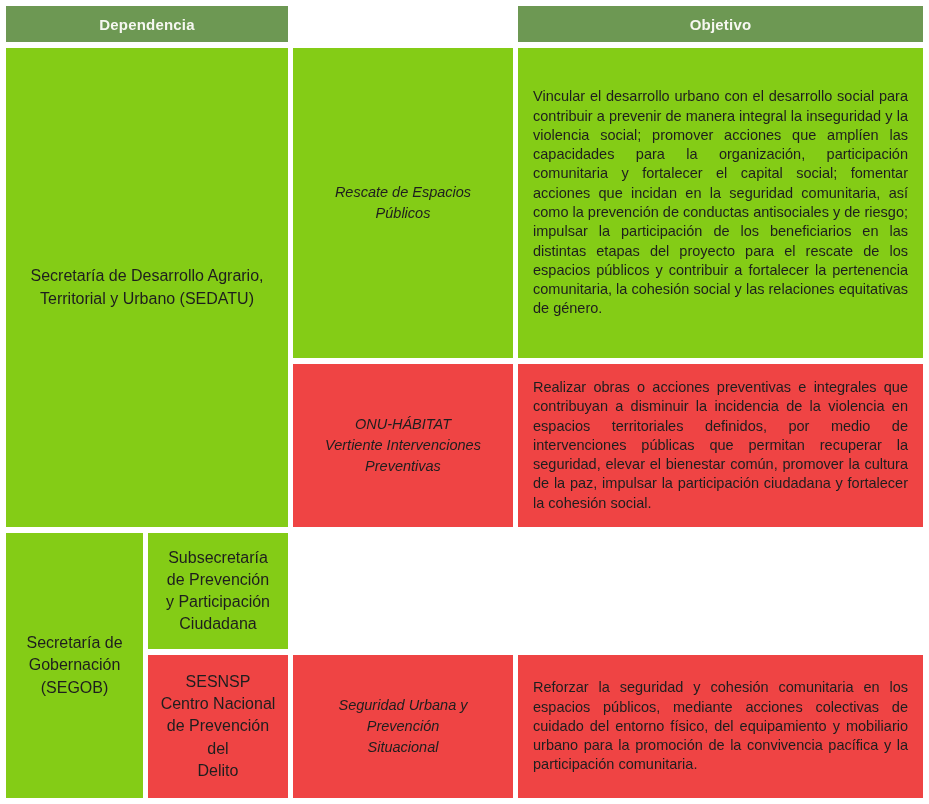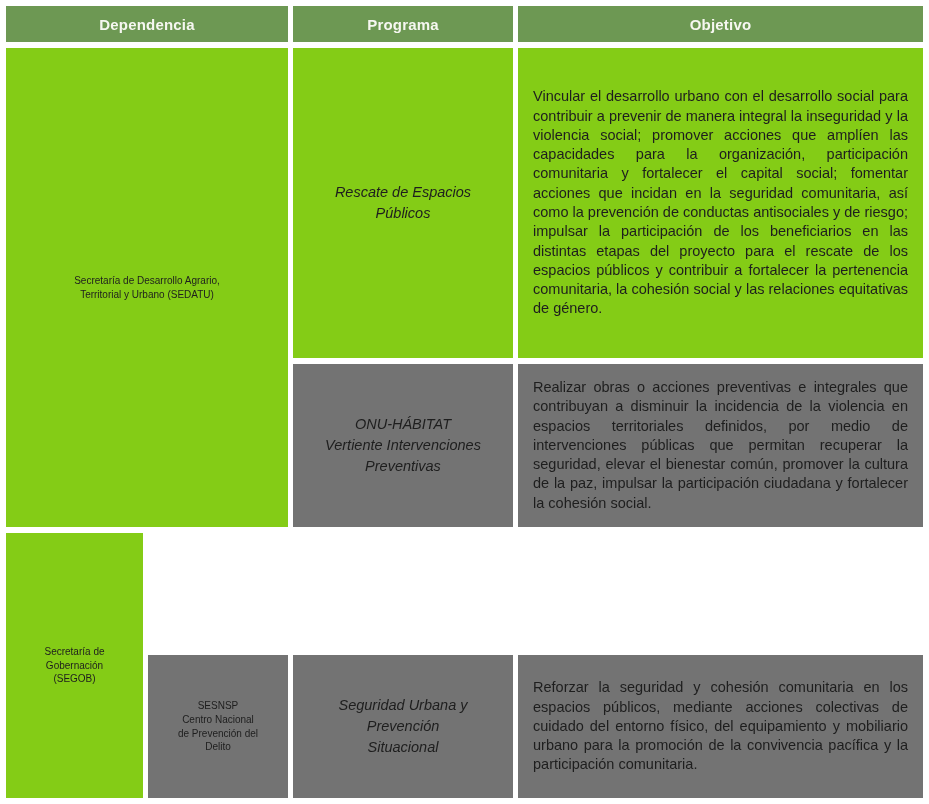--- a/index.html
+++ b/index.html
@@ -29,24 +29,24 @@
     color: #f6f7f1;
     font-weight: bold;
     font-size: 15px;
     letter-spacing: 0.2px;
   }
   .hdr-dep { grid-column: 1 / span 2; grid-row: 1; }
   .hdr-prog { grid-column: 3; grid-row: 1; }
   .hdr-obj { grid-column: 4; grid-row: 1; }
 
   .light { background: #84cc16; }
-  .dark  { background: #737373; }
+  .dark  { background: #ef4444; }
 
   .dep {
-    font-size: 10px;
+    font-size: 16px;
     line-height: 1.38;
     text-align: center;
     white-space: pre-line;
     padding: 6px 8px;
   }
   .prog {
     font-style: italic;
     font-size: 14.5px;
     line-height: 1.45;
     text-align: center;
@@ -76,23 +76,20 @@
   .c-obj4   { grid-column: 4; grid-row: 5; }
 </style>
 </head>
 <body>
 
 <div class="page">
 
   <div class="cell hdr hdr-dep">
     <span>Dependencia</span>
   </div>
-  <div class="cell hdr hdr-prog">
-    <span>Programa</span>
-  </div>
   <div class="cell hdr hdr-obj">
     <span>Objetivo</span>
   </div>
 
   <div class="cell light dep c-sedatu">
     <span>Secretaría de Desarrollo Agrario,
 Territorial y Urbano (SEDATU)</span>
   </div>
 
   <div class="cell light prog c-prog1">
@@ -110,20 +107,26 @@
   <div class="cell dark obj c-obj2">
     <p>Realizar obras o acciones preventivas e integrales que contribuyan a disminuir la incidencia de la violencia en espacios territoriales definidos, por medio de intervenciones públicas que permitan recuperar la seguridad, elevar el bienestar común, promover la cultura de la paz, impulsar la participación ciudadana y fortalecer la cohesión social.</p>
   </div>
 
   <div class="cell light dep c-segob">
     <span>Secretaría de
 Gobernación
 (SEGOB)</span>
   </div>
 
+  <div class="cell light dep c-sub1">
+    <span>Subsecretaría
+de Prevención
+y Participación
+Ciudadana</span>
+  </div>
 
   <div class="cell dark dep c-sub2">
     <span>SESNSP
 Centro Nacional
 de Prevención del
 Delito</span>
   </div>
   <div class="cell dark prog c-prog4">
     <span>Seguridad Urbana y Prevención
 Situacional</span>

